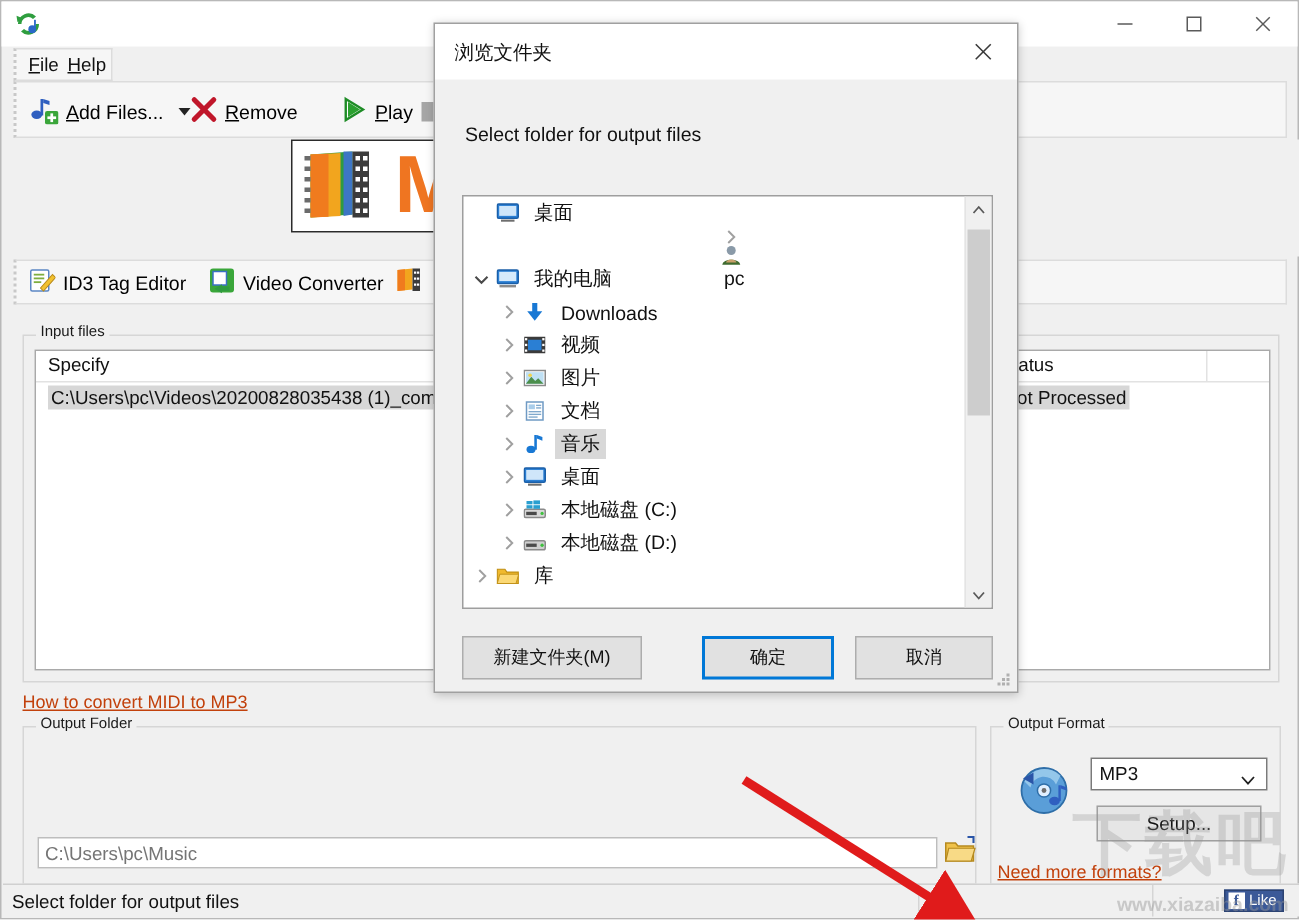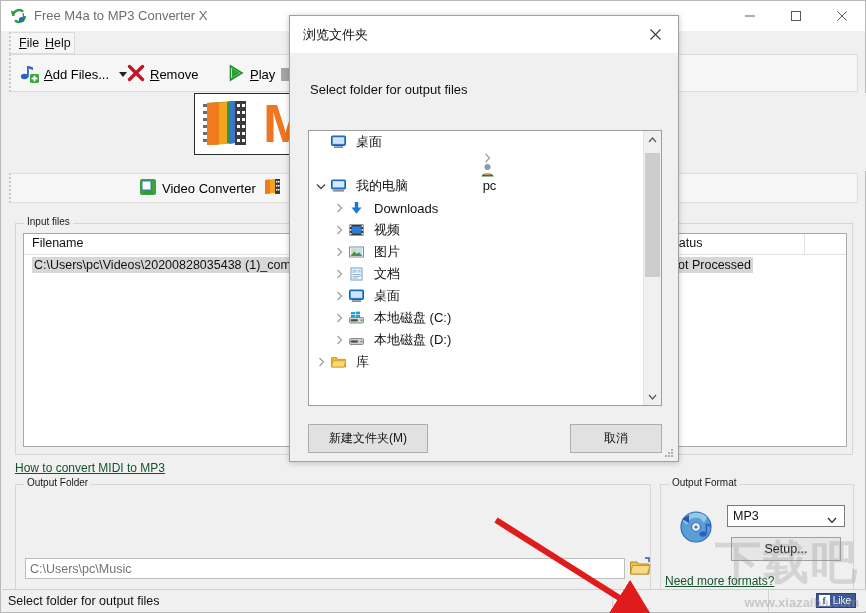--- a/index.html
+++ b/index.html
@@ -189,21 +189,21 @@
     font-size: 12.5px; color: #111;
     background: #d7d7d7;
     padding: 1px 2px;
     white-space: nowrap;
   }
   #lv-cell-filename { left: 8px; }
   #lv-cell-status { left: 643px; }
 
   .helplink {
     position: absolute;
-    font-size: 12px; color: #14532d;
+    font-size: 12px; color: #c2410c;
     white-space: nowrap;
   }
   #link-midi { left: 14px; top: 460px; }
 
   #gb-outputfolder {
     left: 14px; top: 483px; width: 636px; height: 106px;
   }
   #gb-place {
     left: 9px; top: 17px; width: 296px; height: 45px;
   }
@@ -430,21 +430,20 @@
   <div class="titlebar">
     <span class="app-icon">
       <svg width="18" height="18" viewBox="0 0 18 18">
         <path d="M2 9a7 7 0 0 1 12-5l-2 1.6A4.6 4.6 0 0 0 4.3 9z" fill="#2f9e3f"></path>
         <path d="M1 3.5 L6 5.5 L1.6 7.6 Z" fill="#2f9e3f"></path>
         <path d="M16 9a7 7 0 0 1-12 5l2-1.6A4.6 4.6 0 0 0 13.7 9z" fill="#2f9e3f"></path>
         <circle cx="11.5" cy="12.5" r="2.6" fill="#2a68c8"></circle>
         <rect x="12.7" y="6.2" width="1.2" height="6.6" fill="#2a68c8"></rect>
       </svg>
     </span>
-    <span class="title-text">Free M4a to MP3 Converter X</span>
     <div class="winbtn" id="btn-min">
       <svg width="12" height="12" viewBox="0 0 12 12">
           <line x1="1" y1="6" x2="11" y2="6" stroke="#5a5a5a" stroke-width="1"></line>
         </svg>
     </div>
     <div class="winbtn" id="btn-max">
       <svg width="12" height="12" viewBox="0 0 12 12">
           <rect x="1.5" y="1.5" width="9" height="9" fill="none" stroke="#5a5a5a" stroke-width="1"></rect>
         </svg>
     </div>
@@ -530,20 +529,32 @@
             <rect x="2" y="33" width="4" height="3"></rect>
               <rect x="2" y="40" width="4" height="3"></rect>
           </g>
         </svg>
       </span>
       <span class="banner-m">M</span>
     </div>
   </div>
 
   <div class="toolbar2">
+    <div class="tb2-item" id="tb2-id3">
+      <span>
+        <svg width="18" height="18" viewBox="0 0 18 18">
+          <rect x="1.5" y="2" width="12" height="14" rx="1" fill="#ffffff" stroke="#5b86c4"></rect>
+          <rect x="3.5" y="4.5" width="7" height="1.2" fill="#7fae3f"></rect>
+          <rect x="3.5" y="7" width="7" height="1.2" fill="#7fae3f"></rect>
+          <rect x="3.5" y="9.5" width="5" height="1.2" fill="#7fae3f"></rect>
+          <path d="M8 14 L16 5 L18 7 L10 16 Z" fill="#f2c12e" stroke="#b8891a" stroke-width="0.7"></path>
+        </svg>
+      </span>
+      <span>ID3 Tag Editor</span>
+    </div>
     <div class="tb2-item" id="tb2-video">
       <span>
         <svg width="18" height="18" viewBox="0 0 18 18">
           <rect x="1" y="1" width="16" height="16" rx="2" fill="#3aa63a"></rect>
           <rect x="3" y="3" width="9" height="9" fill="#ffffff" stroke="#3a70c4"></rect>
           <path d="M4 14.5 L9 11.5 L9 13 L14 13 L14 16 L9 16 L9 17.5 Z" fill="#2f9b3f"></path>
         </svg>
       </span>
       <span>Video Converter</span>
     </div>
@@ -563,21 +574,21 @@
           </g>
         </svg>
       </span>
     </div>
   </div>
 
   <div class="groupbox" id="gb-inputfiles">
     <span class="gb-title">Input files</span>
     <div class="listview">
       <div class="lv-header">
-        <span class="lv-col" id="lv-col-filename">Filename</span>
+        <span class="lv-col" id="lv-col-filename">Specify</span>
         <span class="lv-col-sep" style="left:636px;"></span>
         <span class="lv-col" id="lv-col-status">Status</span>
         <span class="lv-col-sep" style="left:780px;"></span>
       </div>
       <div class="lv-row">
         <span class="lv-cell" id="lv-cell-filename">C:\Users\pc\Videos\20200828035438 (1)_compressed</span>
         <span class="lv-cell" id="lv-cell-status">Not Processed</span>
       </div>
     </div>
   </div>
@@ -761,20 +772,35 @@
                   <rect x="8.4" y="2.8" width="3.4" height="0.9"></rect>
                   <rect x="8.4" y="4.5" width="3.4" height="0.9"></rect>
                   <rect x="3.4" y="7" width="8.4" height="0.9"></rect>
                   <rect x="3.4" y="8.8" width="8.4" height="0.9"></rect>
                   <rect x="3.4" y="10.6" width="6" height="0.9"></rect>
                 </g>
               </svg>
             </span>
             <span class="tv-label">文档</span>
           </div>
+          <div class="tv-row selected" style="padding-left: 22px;">
+            <span class="chev-space">
+              <svg width="9" height="10" viewBox="0 0 9 10">
+                <polyline points="2.5,1 6.5,5 2.5,9" fill="none" stroke="#a0a0a0" stroke-width="1.3"></polyline>
+              </svg>
+            </span>
+            <span class="tv-icon">
+              <svg width="15" height="14" viewBox="0 0 15 14">
+                <ellipse cx="5" cy="10.6" rx="3" ry="2.4" fill="#1878d4"></ellipse>
+                <rect x="7.2" y="1" width="1.7" height="9.8" fill="#1878d4"></rect>
+                <path d="M8.9 1 L12.6 2.4 L12.6 4.8 L8.9 3.4 Z" fill="#1878d4"></path>
+              </svg>
+            </span>
+            <span class="tv-label">音乐</span>
+          </div>
           <div class="tv-row" style="padding-left: 22px;">
             <span class="chev-space">
               <svg width="9" height="10" viewBox="0 0 9 10">
                 <polyline points="2.5,1 6.5,5 2.5,9" fill="none" stroke="#a0a0a0" stroke-width="1.3"></polyline>
               </svg>
             </span>
             <span class="tv-icon">
               <svg width="15" height="14" viewBox="0 0 15 14">
                 <rect x="0.5" y="1" width="14" height="9.5" rx="1" fill="#2a7fd4" stroke="#1b5fa8"></rect>
                 <rect x="1.8" y="2.3" width="11.4" height="6.6" fill="#cfe6fa"></rect>
@@ -843,20 +869,21 @@
         <div class="thumb"></div>
         <div class="arrow down">
           <svg width="9" height="6" viewBox="0 0 9 6">
               <polyline points="1,1 4.5,5 8,1" fill="none" stroke="#5a5a5a" stroke-width="1.2"></polyline>
             </svg>
         </div>
       </div>
     </div>
 
     <div class="dlg-button" id="dlg-btn-newfolder">新建文件夹(M)</div>
+    <div class="dlg-button" id="dlg-btn-ok">确定</div>
     <div class="dlg-button" id="dlg-btn-cancel">取消</div>
     <span id="dlg-grip">
       <svg width="12" height="12" viewBox="0 0 12 12">
         <g fill="#b0b0b0">
           <rect x="8" y="8" width="2" height="2"></rect>
             <rect x="5" y="8" width="2" height="2"></rect>
           <rect x="8" y="5" width="2" height="2"></rect>
             <rect x="2" y="8" width="2" height="2"></rect>
           <rect x="5" y="5" width="2" height="2"></rect>
             <rect x="8" y="2" width="2" height="2"></rect>

